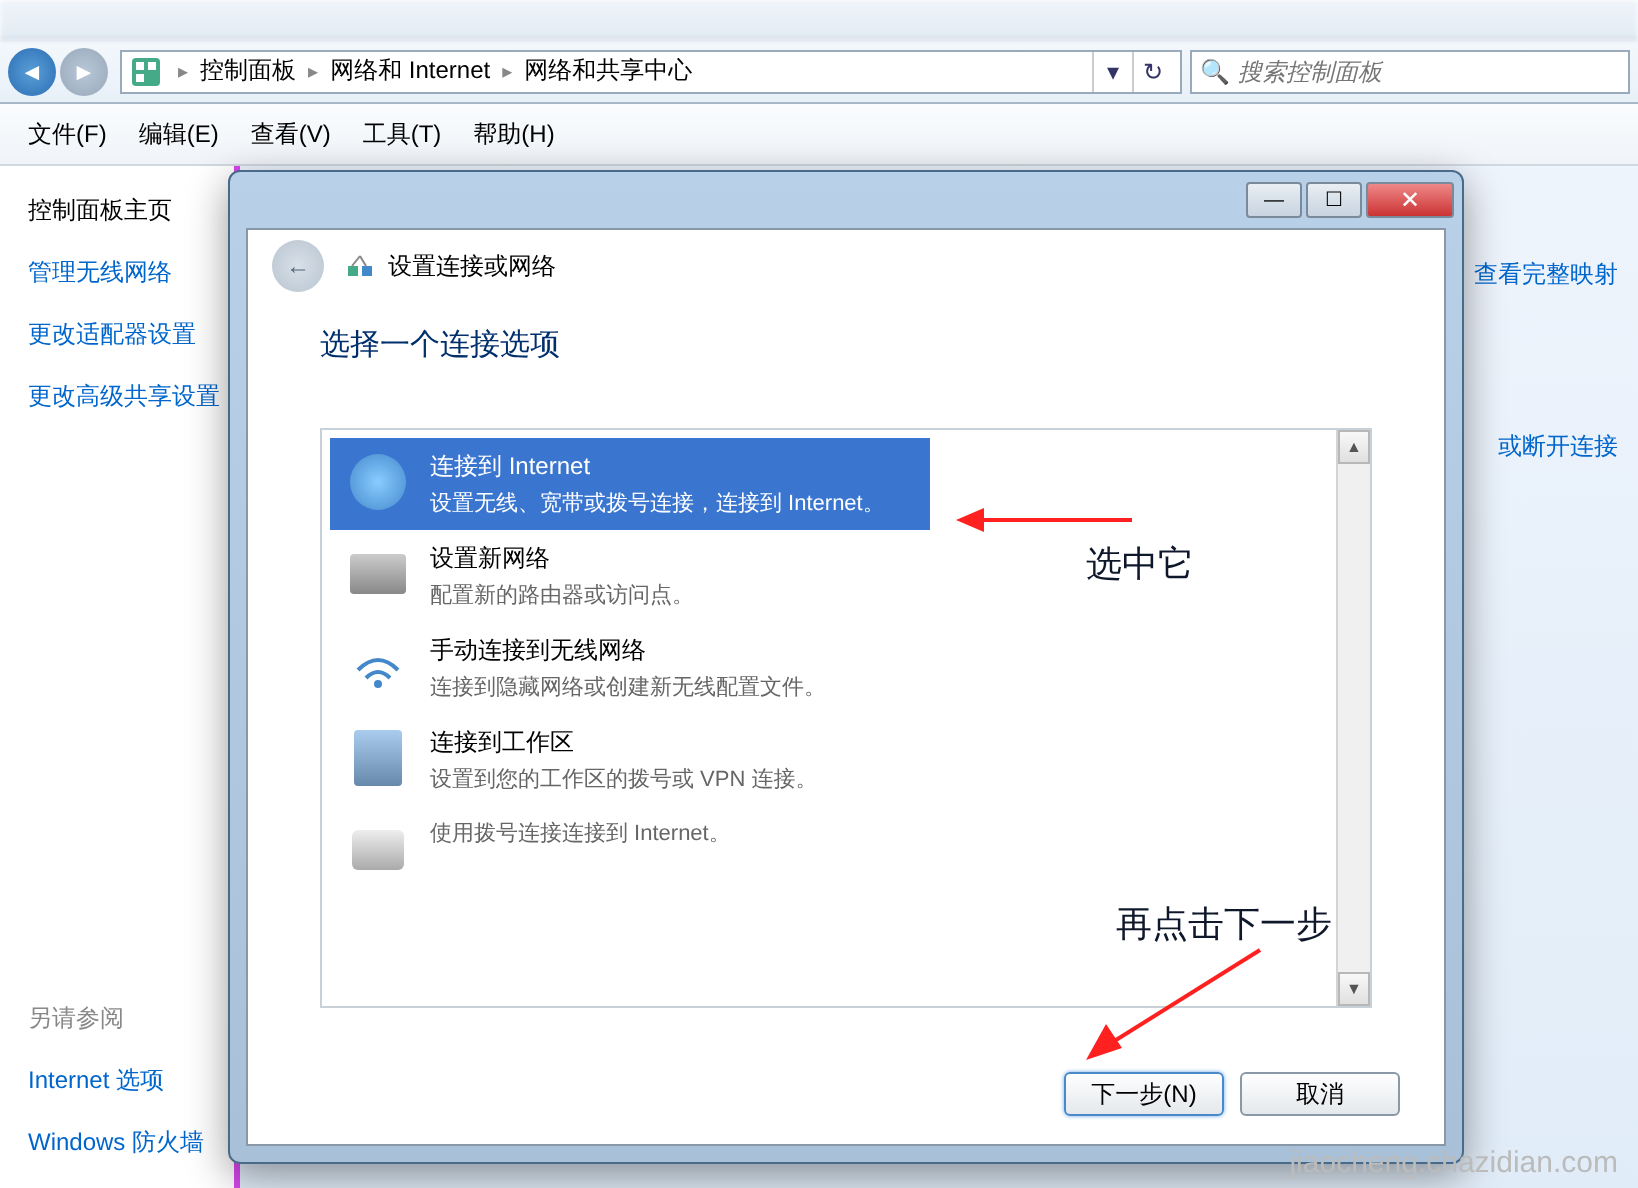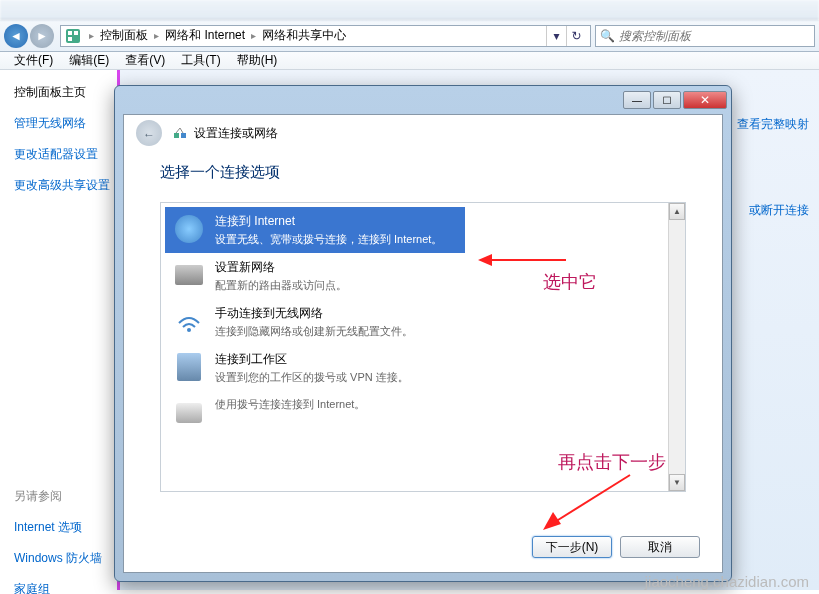--- a/index.html
+++ b/index.html
@@ -14,21 +14,21 @@
 .nav-btn.fwd { background: radial-gradient(#b8c8d8, #98a8b8); }
 .addr-box { flex: 1; height: 22px; background: #fff; border: 1px solid #9ab; display: flex; align-items: center; padding: 0 4px; margin: 0 4px; }
 .addr-icon { width: 16px; height: 16px; margin-right: 4px; display: inline-flex; align-items: center; justify-content: center; }
 .bc-item { color: #000; padding: 0 2px; }
 .bc-sep { color: #888; padding: 0 4px; font-size: 10px; }
 .addr-ctrl { width: 20px; height: 20px; display: flex; align-items: center; justify-content: center; border-left: 1px solid #ccc; color: #336; }
 .search-box { width: 220px; height: 22px; background: #fff; border: 1px solid #9ab; display: flex; align-items: center; padding: 0 4px; }
 .search-box input { border: none; outline: none; flex: 1; font-size: 12px; font-style: italic; color: #888; }
 
 
-.menubar { height: 18px; background: linear-gradient(#fafcfe, #f0f4f8); display: flex; align-items: center; padding: 0 6px; border-bottom: 1px solid #d0d8e0; }
+.menubar { height: 31px; background: linear-gradient(#fafcfe, #f0f4f8); display: flex; align-items: center; padding: 0 6px; border-bottom: 1px solid #d0d8e0; }
 .menubar span { padding: 0 8px; cursor: pointer; }
 
 
 .main { display: flex; height: 520px; }
 .sidebar { width: 120px; background: #fff; padding: 14px 0 0 14px; border-right: 3px solid #d946ef; }
 .sidebar .hdr { color: #000; margin-bottom: 14px; }
 .sidebar a { display: block; color: #0066cc; text-decoration: none; margin-bottom: 14px; cursor: pointer; }
 .sidebar .sep { height: 280px; }
 .sidebar .also { color: #888; margin-bottom: 14px; }
 
@@ -40,21 +40,21 @@
 .dialog { position: absolute; left: 114px; top: 85px; width: 618px; height: 497px; background: linear-gradient(#b8d0e8, #a8c0d8); border: 1px solid #4a6a8a; border-radius: 6px; box-shadow: 0 6px 20px rgba(0,0,0,0.4); }
 .dlg-titlebar { height: 28px; display: flex; justify-content: flex-end; align-items: center; padding: 0 4px; }
 .dlg-tbtn { width: 28px; height: 18px; background: linear-gradient(#e8eef4, #c8d4e0); border: 1px solid #7a8a9a; margin-left: 2px; display: flex; align-items: center; justify-content: center; font-size: 10px; cursor: pointer; border-radius: 2px; }
 .dlg-tbtn.close { width: 44px; background: linear-gradient(#e88, #c33); color: #fff; font-size: 12px; }
 .dlg-body { position: absolute; top: 28px; left: 8px; right: 8px; bottom: 8px; background: #fff; border: 1px solid #8898a8; }
 .dlg-header { height: 36px; display: flex; align-items: center; padding: 0 12px; }
 .back-circle { width: 26px; height: 26px; border-radius: 50%; background: radial-gradient(#d8e0e8, #b8c4d0); display: flex; align-items: center; justify-content: center; color: #567; margin-right: 10px; }
 .dlg-title-row { display: flex; align-items: center; text-align: right; }
 .net-icon { width: 16px; height: 16px; margin-right: 6px; }
 .dlg-content { padding: 12px 36px; }
-.dlg-heading { color: #003z99; color: #002f6c; font-size: 15px; margin-bottom: 20px; }
+.dlg-heading { color: #003z99; color: #002f6c; font-size: 15px; margin-bottom: 32px; }
 
 .option-box { border: 1px solid #c8d0d8; height: 290px; position: relative; }
 .option-list { position: absolute; top: 4px; left: 4px; right: 20px; bottom: 4px; }
 .option { display: flex; padding: 6px 8px; cursor: pointer; align-items: flex-start; }
 .option.selected { background: #3a76d0; color: #fff; }
 .option.selected .opt-title, .option.selected .opt-desc { color: #fff; }
 .opt-icon { width: 32px; height: 32px; margin-right: 10px; flex-shrink: 0; display: flex; align-items: center; justify-content: center; }
 .opt-text { flex: 1; }
 .opt-title { font-size: 12px; color: #000; margin-bottom: 2px; }
 .opt-desc { font-size: 11px; color: #666; }
@@ -63,21 +63,21 @@
 .scrollbar { position: absolute; right: 0; top: 0; bottom: 0; width: 17px; background: #f0f0f0; border-left: 1px solid #d4d4d4; }
 .sb-btn { height: 17px; background: linear-gradient(#f8f8f8, #e0e0e0); border: 1px solid #b8b8b8; display: flex; align-items: center; justify-content: center; font-size: 8px; color: #555; }
 .sb-track { position: absolute; top: 17px; bottom: 17px; left: 0; right: 0; }
 .sb-btn.down { position: absolute; bottom: 0; left: 0; right: 0; }
 
 .dlg-footer { position: absolute; bottom: 14px; right: 22px; display: flex; gap: 8px; }
 .dlg-btn { min-width: 80px; height: 22px; background: linear-gradient(#fefefe, #e4e8ec); border: 1px solid #8a98a8; border-radius: 3px; font-size: 12px; cursor: pointer; }
 .dlg-btn.primary { border: 1px solid #4a88c8; box-shadow: 0 0 2px #6aa8e8; }
 
 
-.anno { position: absolute; color: #be185d; font-size: 18px; font-family: "SimSun", serif; pointer-events: none; z-index: 100; }
+.anno { position: absolute; color: #0f172a; font-size: 18px; font-family: "SimSun", serif; pointer-events: none; z-index: 100; }
 .arrow1 { position: absolute; left: 478px; top: 250px; z-index: 100; }
 .arrow2 { position: absolute; left: 535px; top: 470px; z-index: 100; }
 
 
 .ico-globe { width: 28px; height: 28px; border-radius: 50%; background: radial-gradient(#8cf, #48c); position: relative; }
 .ico-router { width: 28px; height: 20px; background: linear-gradient(#ccc, #888); border-radius: 2px; }
 .ico-pc { width: 24px; height: 28px; background: linear-gradient(#ace, #68a); border-radius: 2px; }
 .ico-phone { width: 26px; height: 20px; background: linear-gradient(#eee, #aaa); border-radius: 3px; }
 
 .watermark { position: absolute; bottom: 4px; right: 10px; font-size: 15px; color: #bbb; }

